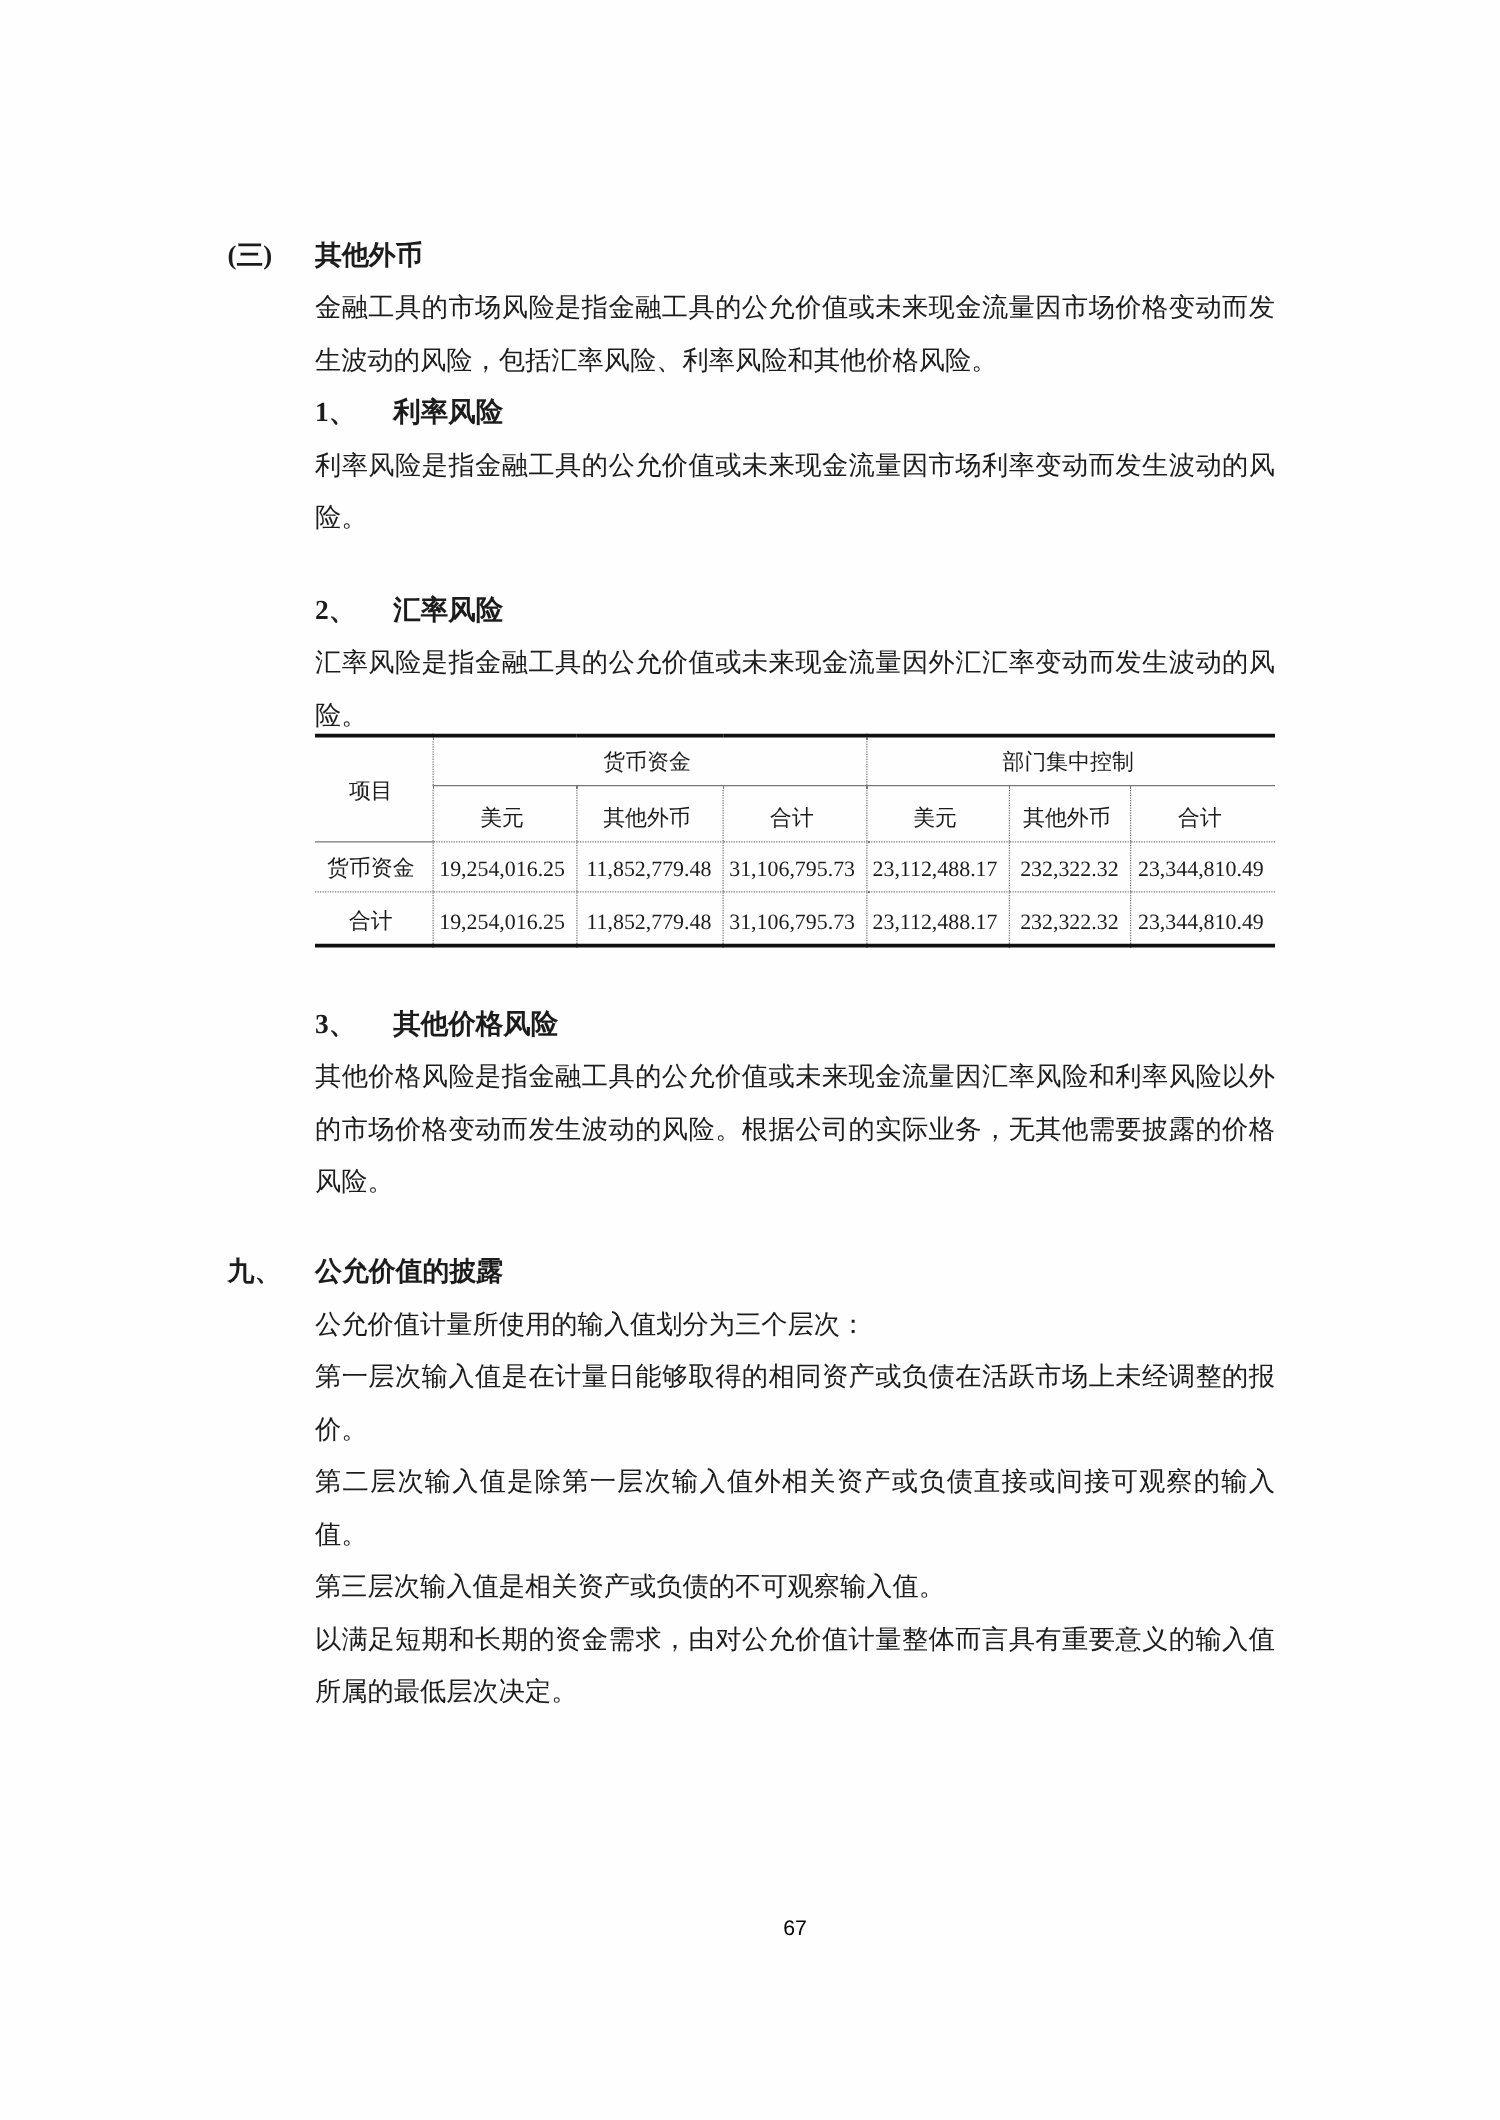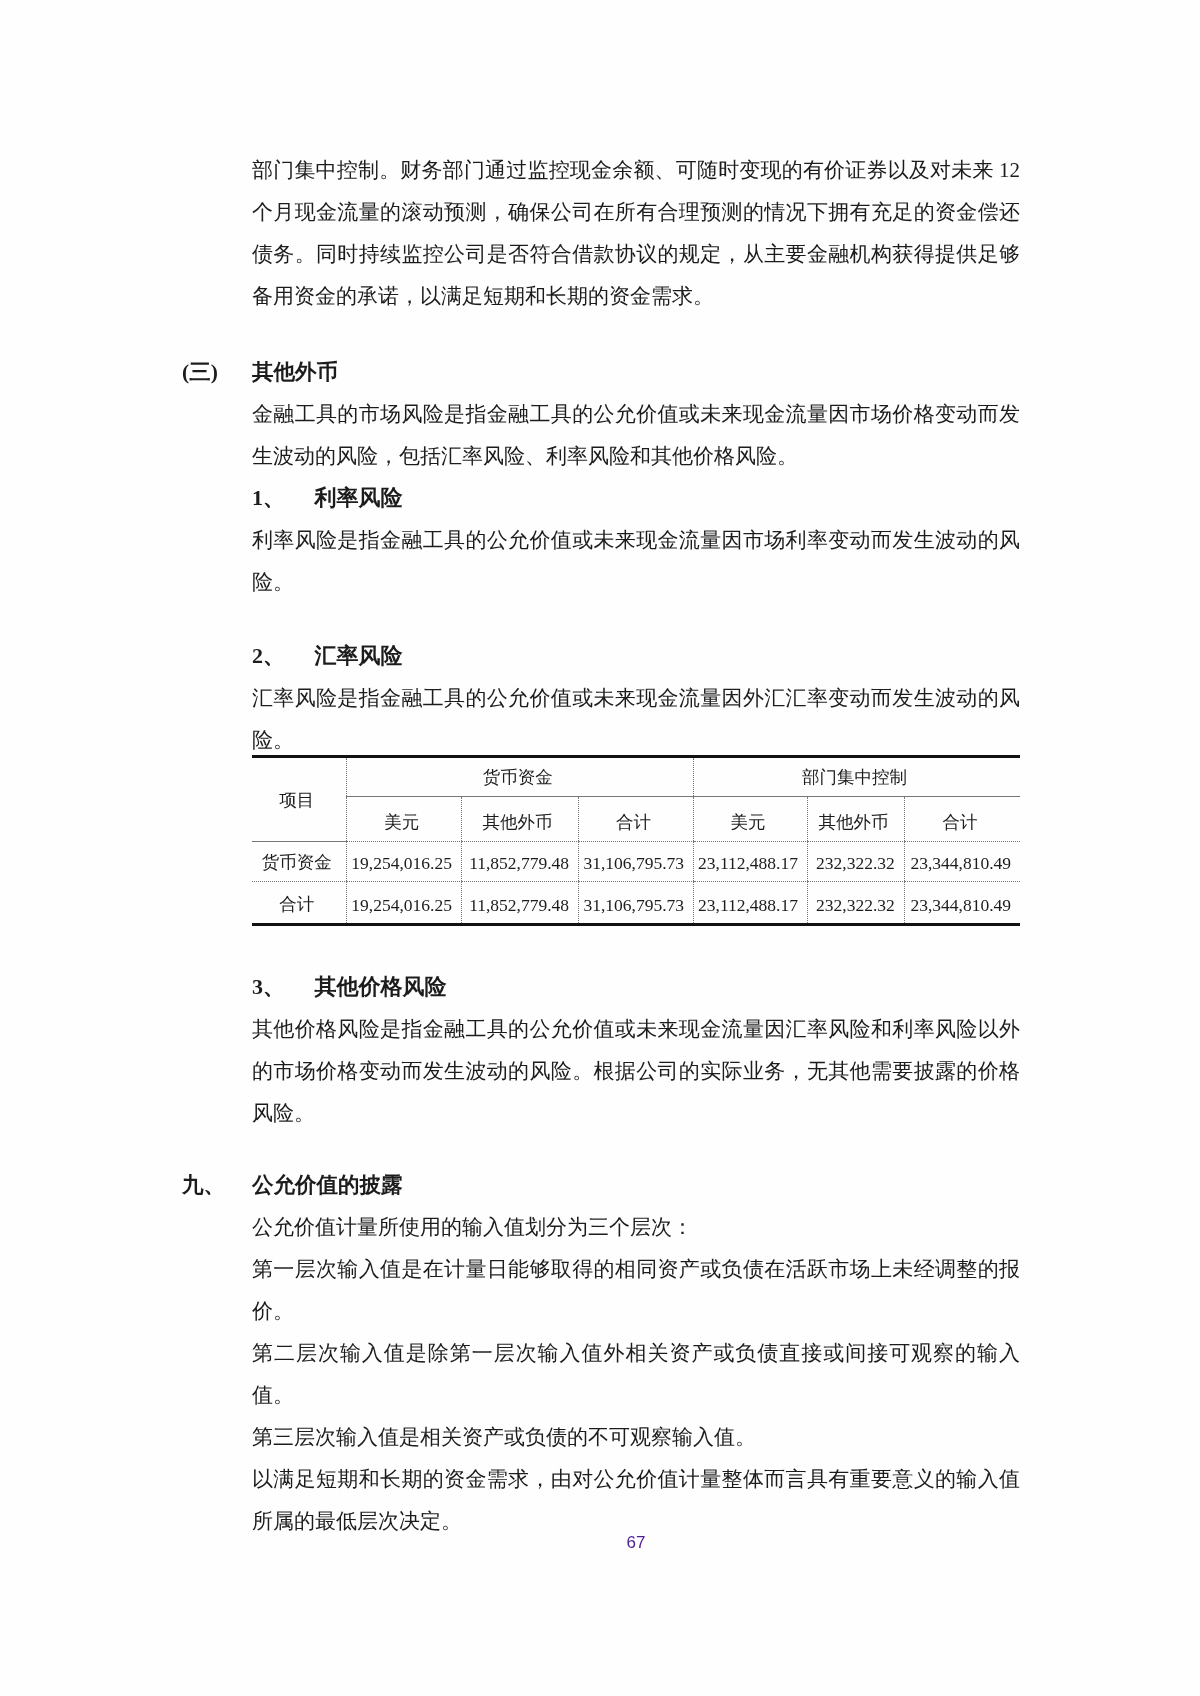--- a/index.html
+++ b/index.html
@@ -77,30 +77,29 @@
   table.fx td.lbl { text-align: center; }
 
   .page-number {
     position: absolute;
     left: 252px;
     width: 768px;
     top: 1533px;
     text-align: center;
     font-family: "Liberation Sans", "DejaVu Sans", sans-serif;
     font-size: 17px;
-    color: #4c1d95;
+    color: #000000;
   }
 </style>
 </head>
 <body>
 
 <div class="page">
   <div class="content">
 
-    <p class="body">部门集中控制。财务部门通过监控现金余额、可随时变现的有价证券以及对未来 12 个月现金流量的滚动预测，确保公司在所有合理预测的情况下拥有充足的资金偿还债务。同时持续监控公司是否符合借款协议的规定，从主要金融机构获得提供足够备用资金的承诺，以满足短期和长期的资金需求。</p>
 
     <div class="sec-head mt-sec1">
       <span class="num">(三)</span>
       <span class="title">其他外币</span>
     </div>
 
     <p class="body">金融工具的市场风险是指金融工具的公允价值或未来现金流量因市场价格变动而发生波动的风险，包括汇率风险、利率风险和其他价格风险。</p>
 
     <div class="sub-head">
       <span class="num">1、</span>

